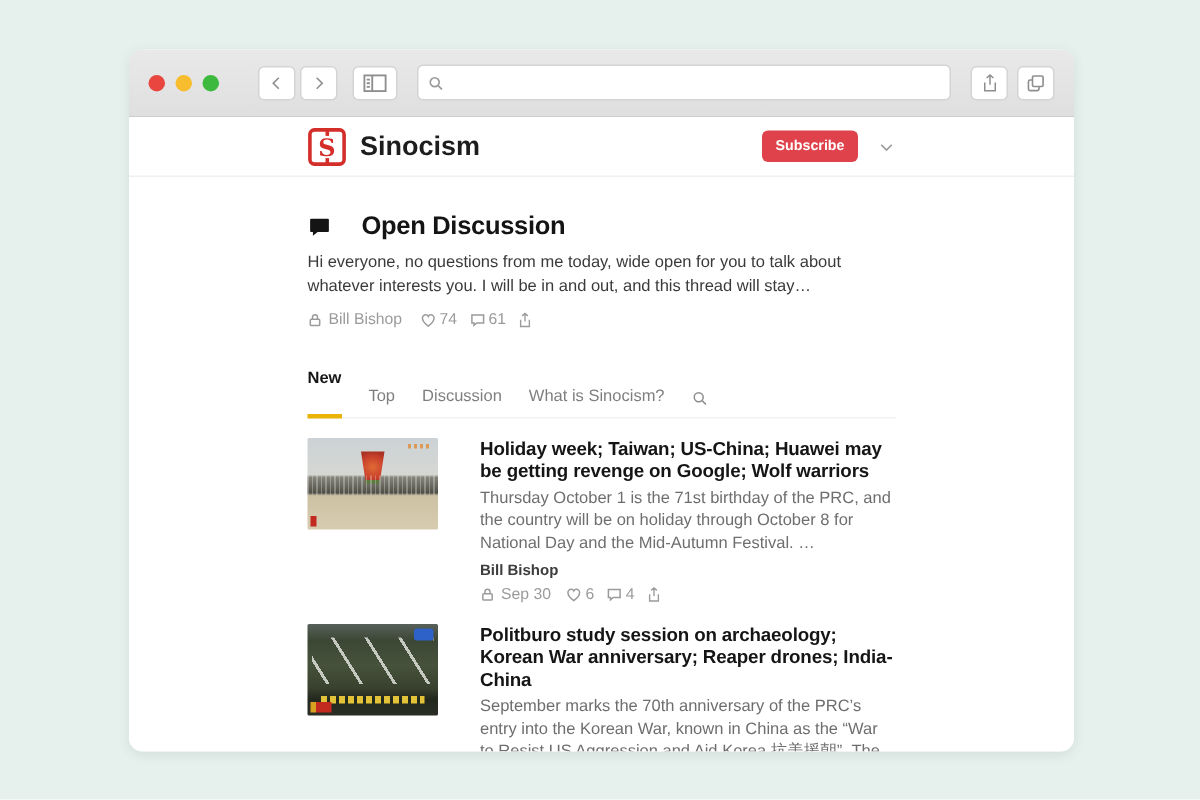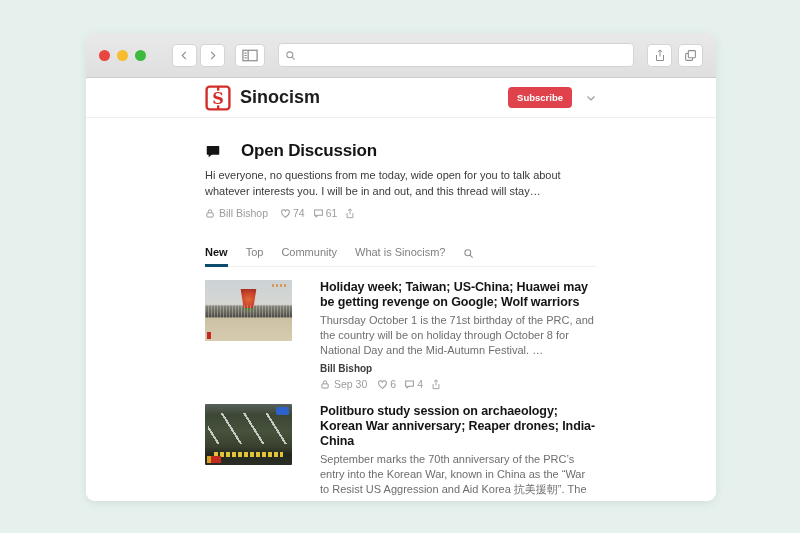--- a/index.html
+++ b/index.html
@@ -45,22 +45,22 @@
   .heading h1 { font-size:17px; font-weight:700; color:#141414; letter-spacing:-.2px; cursor:pointer; }
   .lede { margin-top:6px; font-size:11px; line-height:16px; color:#3a3a3a; }
   .byline { margin-top:8px; display:flex; align-items:center; gap:4px;
             font-size:10.5px; color:#9b9b9b; }
   .byline .name { margin-right:4px; }
   .metric { display:flex; align-items:center; gap:2px; margin-left:4px; cursor:pointer; }
 
   .tabs { margin-top:27px; display:flex; align-items:flex-end; gap:18px;
           border-bottom:1px solid #f1f1f1; }
   .tab { font-size:11px; color:#7f7f7f; padding-bottom:8px; cursor:pointer; }
-  .tab.active { color:#151515; font-weight:700; border-bottom:3px solid #0c4a6e;
-                padding-bottom:6px; margin-bottom:-1px; }
+  .tab.active { color:#151515; font-weight:700; border-bottom:3px solid #eab308;
+                padding-bottom:18px; margin-bottom:-1px; }
   .tab-search { padding-bottom:7px; color:#8d8d8d; cursor:pointer; }
 
   .post { display:flex; gap:28px; margin-top:13px; cursor:pointer; }
   .post + .post { margin-top:14px; }
   .thumb { width:87px; height:61px; flex:none; position:relative; overflow:hidden;
            border-radius:1px; }
   .pbody { flex:1; min-width:0; }
   .post-title { font-size:12.5px; line-height:15px; font-weight:700; color:#151515;
                 letter-spacing:-.1px; }
   .post-excerpt { margin-top:3px; font-size:11px; line-height:15px; color:#6e6e6e; }
@@ -205,21 +205,21 @@
           <svg width="10" height="11" viewBox="0 0 24 26" fill="none" stroke="currentColor" stroke-width="2.2">
               <path d="M12 2v13M7.5 6L12 2l4.5 4"></path>
               <path d="M5 12v11h14V12"></path>
             </svg>
         </span>
       </div>
 
       <div class="tabs">
         <span class="tab active">New</span>
         <span class="tab">Top</span>
-        <span class="tab">Community</span>
+        <span class="tab">Discussion</span>
         <span class="tab">What is Sinocism?</span>
         <span class="tab-search">
           <svg width="11" height="11" viewBox="0 0 24 24" fill="none" stroke="currentColor" stroke-width="2.2">
               <circle cx="10.5" cy="10.5" r="6.5"></circle>
               <path d="M15.5 15.5l5.5 5.5"></path>
             </svg>
         </span>
       </div>
 
       <div class="post">

